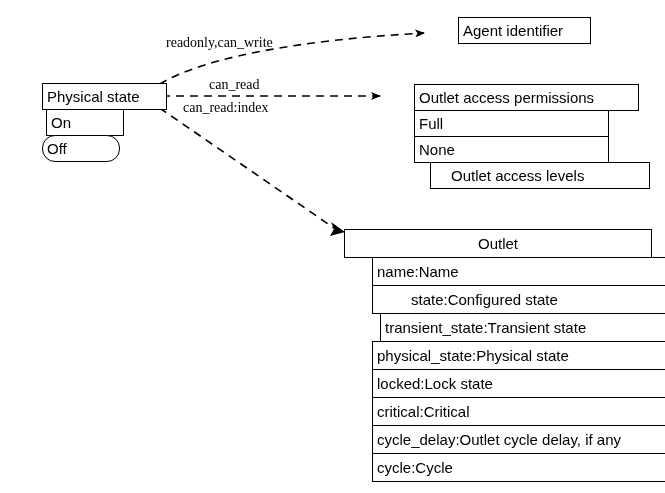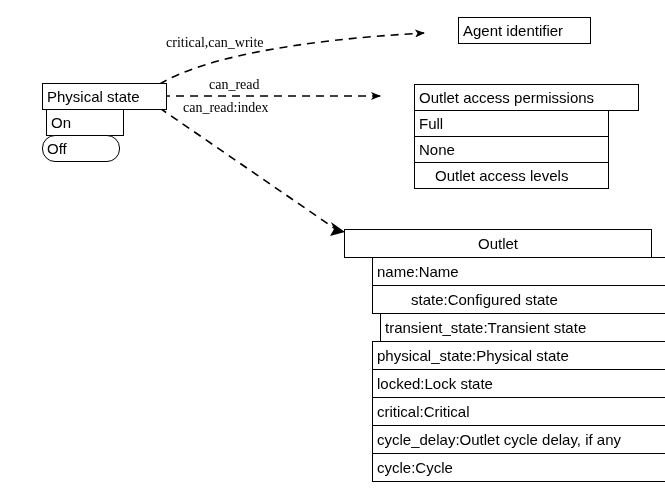--- a/index.html
+++ b/index.html
@@ -84,39 +84,39 @@
       <path d="M 150,91 L 140,96 L 150,101 L 147,96 z" fill="#000000"></path>
     </g>
 
     <g>
       <path d="M 148,100 L 334,228" fill="none" stroke="#000000" stroke-width="1.6" stroke-dasharray="8,6"></path>
       <path d="M 331,222 L 345,232 L 330,236 L 334,229 z" fill="#000000"></path>
       <path d="M 150,95 L 140,96 L 148,105 L 147,98 z" fill="#000000"></path>
     </g>
   </svg>
 
-  <div class="edge-label" style="left:166px; top:36px;">critical,can_write</div>
+  <div class="edge-label" style="left:166px; top:36px;">readonly,can_write</div>
   <div class="edge-label" style="left:209px; top:78px;">can_read</div>
   <div class="edge-label" style="left:183px; top:101px;">can_read:index</div>
 
   <div class="uml-box">
     <div class="uml-cell left" style="left:14px; top:83px; width:125px; height:27px;">Physical state</div>
     <div class="uml-cell left" style="left:18px; top:109px; width:78px; height:27px;">On</div>
     <div class="uml-cell left" style="left:14px; top:135px; width:78px; height:27px;border-radius:13px;">Off</div>
   </div>
 
   <div class="uml-box">
     <div class="uml-cell left" style="left:430px; top:17px; width:133px; height:27px;">Agent identifier</div>
   </div>
 
   <div class="uml-box">
     <div class="uml-cell left" style="left:386px; top:84px; width:225px; height:27px;">Outlet access permissions</div>
     <div class="uml-cell left" style="left:386px; top:110px; width:195px; height:27px;">Full</div>
     <div class="uml-cell left" style="left:386px; top:136px; width:195px; height:27px;">None</div>
-    <div class="uml-cell left" style="left:386px; top:162px; width:195px; height:27px;padding-left:20px;">Outlet access levels</div>
+    <div class="uml-cell left" style="left:402px; top:162px; width:220px; height:27px;padding-left:20px;">Outlet access levels</div>
   </div>
 
   <div class="uml-box">
     <div class="uml-cell center" style="left:344px; top:229px; width:308px; height:29px;">Outlet</div>
     <div class="uml-cell left" style="left:344px; top:257px; width:308px; height:29px;">name:Name</div>
     <div class="uml-cell left" style="left:344px; top:285px; width:308px; height:29px;padding-left:38px;">state:Configured state</div>
     <div class="uml-cell left" style="left:352px; top:313px; width:308px; height:29px;">transient_state:Transient state</div>
     <div class="uml-cell left" style="left:344px; top:341px; width:308px; height:29px;">physical_state:Physical state</div>
     <div class="uml-cell left" style="left:344px; top:369px; width:308px; height:29px;">locked:Lock state</div>
     <div class="uml-cell left" style="left:344px; top:397px; width:308px; height:29px;">critical:Critical</div>

